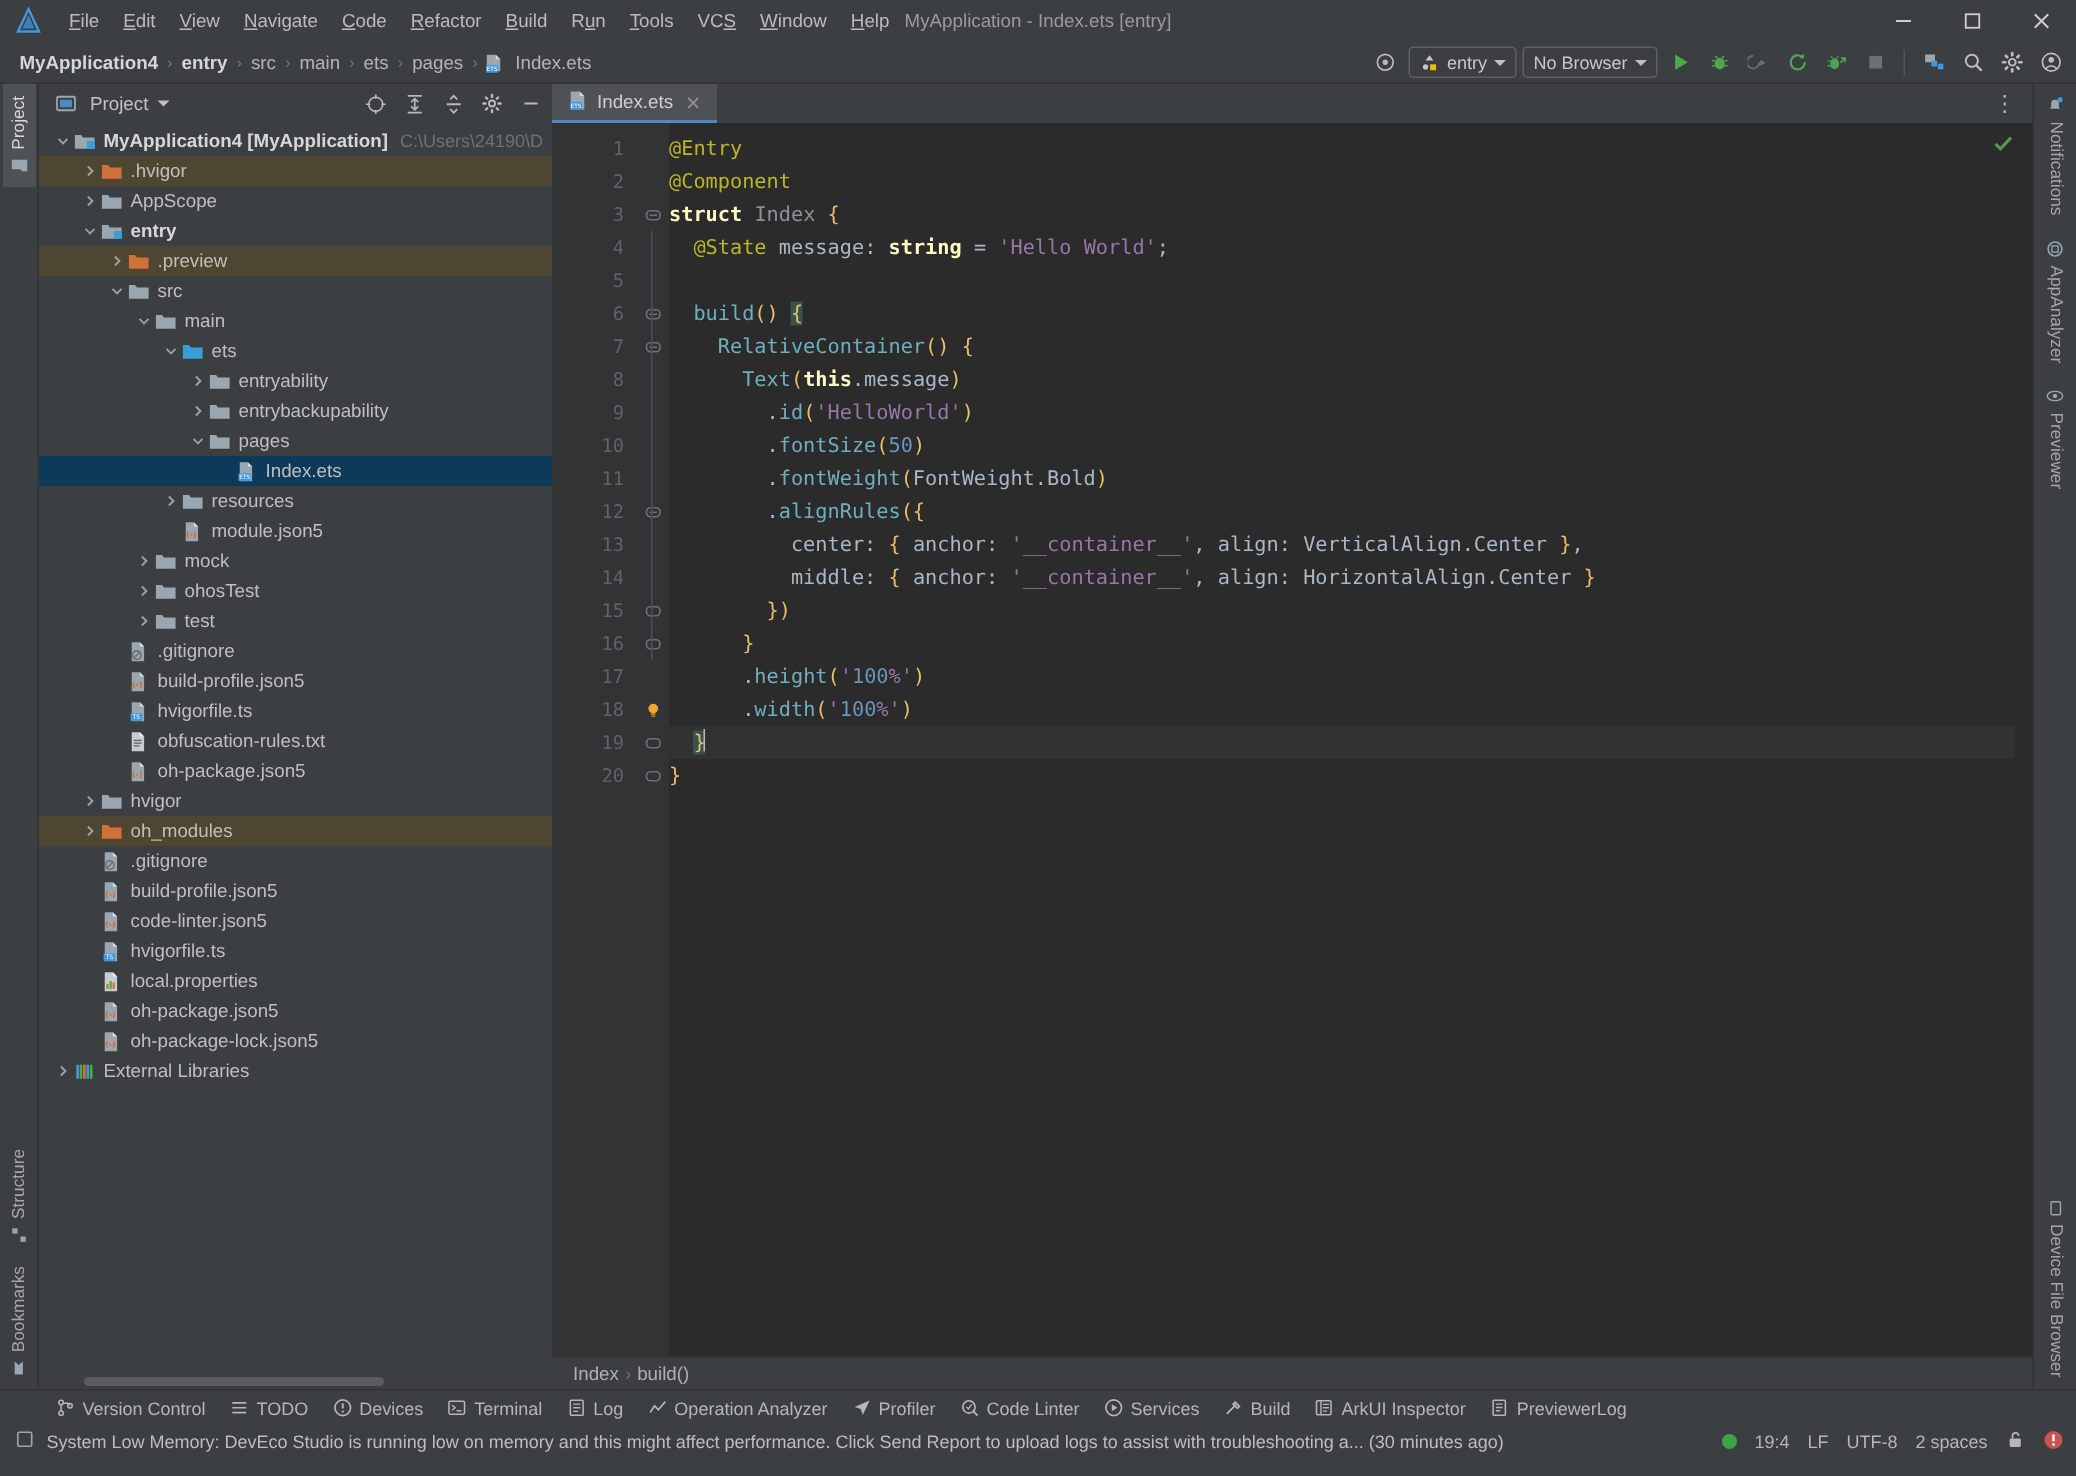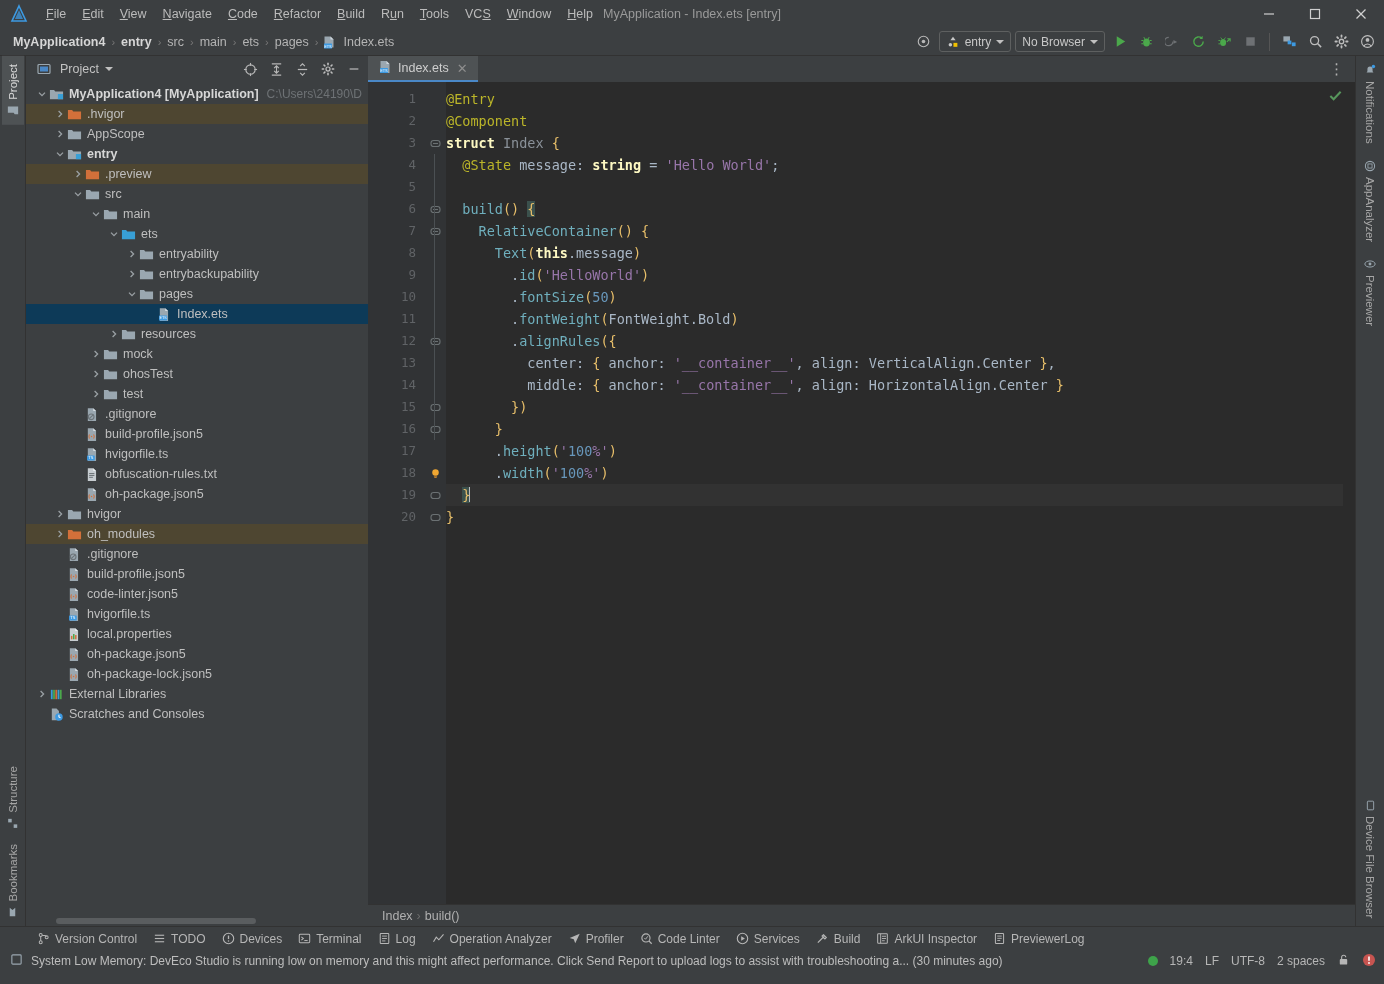--- a/index.html
+++ b/index.html
@@ -559,84 +559,99 @@
                 <path d="M3.6 2 L6.6 5 L3.6 8" fill="none" stroke="#9aa0a4" stroke-width="1.3"></path>
               </svg>
             </span>
             <span class="ico">
               <svg width="15" height="15" viewBox="0 0 16 16">
                 <path d="M1 3.2h4.4l1.3 1.7H15V13H1z" fill="#9aa7b0"></path>
               </svg>
             </span>
             <span class="label">resources</span>
           </div>
-          <div class="row" style="padding-left: 64px;">
-            <span class="arrow">
-              <svg width="10" height="10" viewBox="0 0 10 10">
-                <path d="M3.6 2 L6.6 5 L3.6 8" fill="none" stroke="#9aa0a4" stroke-width="1.3"></path>
-              </svg>
-            </span>
-            <span class="ico">
-              <svg width="15" height="15" viewBox="0 0 16 16">
-                <path d="M1 3.2h4.4l1.3 1.7H15V13H1z" fill="#9aa7b0"></path>
-              </svg>
-            </span>
-            <span class="label">mock</span>
-          </div>
-          <div class="row" style="padding-left: 64px;">
-            <span class="arrow">
-              <svg width="10" height="10" viewBox="0 0 10 10">
-                <path d="M3.6 2 L6.6 5 L3.6 8" fill="none" stroke="#9aa0a4" stroke-width="1.3"></path>
-              </svg>
-            </span>
-            <span class="ico">
-              <svg width="15" height="15" viewBox="0 0 16 16">
-                <path d="M1 3.2h4.4l1.3 1.7H15V13H1z" fill="#9aa7b0"></path>
-              </svg>
-            </span>
-            <span class="label">ohosTest</span>
-          </div>
-          <div class="row" style="padding-left: 64px;">
-            <span class="arrow">
-              <svg width="10" height="10" viewBox="0 0 10 10">
-                <path d="M3.6 2 L6.6 5 L3.6 8" fill="none" stroke="#9aa0a4" stroke-width="1.3"></path>
-              </svg>
-            </span>
-            <span class="ico">
-              <svg width="15" height="15" viewBox="0 0 16 16">
-                <path d="M1 3.2h4.4l1.3 1.7H15V13H1z" fill="#9aa7b0"></path>
-              </svg>
-            </span>
-            <span class="label">test</span>
-          </div>
-          <div class="row" style="padding-left: 46px;">
-            <span class="arrow"></span>
-            <span class="ico">
-              <svg width="15" height="15" viewBox="0 0 16 16">
-                <path d="M3 1.2h5.8l3 3v10.6H3z" fill="#9aa7b0"></path>
-                <path d="M8.8 1.2l3 3h-3z" fill="#d7dee3"></path>
-                <circle cx="6.6" cy="10.4" r="3" fill="none" stroke="#6d757a" stroke-width="1.2"></circle>
-                <line x1="4.5" y1="12.5" x2="8.7" y2="8.3" stroke="#6d757a" stroke-width="1.2"></line>
-              </svg>
-            </span>
-            <span class="label">.gitignore</span>
-          </div>
-          <div class="row" style="padding-left: 46px;">
+          <div class="row" style="padding-left: 82px;">
             <span class="arrow"></span>
             <span class="ico">
               <svg width="15" height="15" viewBox="0 0 16 16">
                 <path d="M3 1.2h5.8l3 3v10.6H3z" fill="#9aa7b0"></path>
                 <path d="M8.8 1.2l3 3h-3z" fill="#d7dee3"></path>
                 <g fill="none" stroke="#d2703a" stroke-width="1.1">
                   <path d="M5.2 8.2c-1 0-1 1.1-1 1.9s0 1.9 1 1.9"></path>
                   <path d="M8.8 8.2c1 0 1 1.1 1 1.9s0 1.9-1 1.9"></path>
                 </g>
                 <circle cx="7" cy="10.1" r="0.8" fill="#d2703a"></circle>
               </svg>
             </span>
+            <span class="label">module.json5</span>
+          </div>
+          <div class="row" style="padding-left: 64px;">
+            <span class="arrow">
+              <svg width="10" height="10" viewBox="0 0 10 10">
+                <path d="M3.6 2 L6.6 5 L3.6 8" fill="none" stroke="#9aa0a4" stroke-width="1.3"></path>
+              </svg>
+            </span>
+            <span class="ico">
+              <svg width="15" height="15" viewBox="0 0 16 16">
+                <path d="M1 3.2h4.4l1.3 1.7H15V13H1z" fill="#9aa7b0"></path>
+              </svg>
+            </span>
+            <span class="label">mock</span>
+          </div>
+          <div class="row" style="padding-left: 64px;">
+            <span class="arrow">
+              <svg width="10" height="10" viewBox="0 0 10 10">
+                <path d="M3.6 2 L6.6 5 L3.6 8" fill="none" stroke="#9aa0a4" stroke-width="1.3"></path>
+              </svg>
+            </span>
+            <span class="ico">
+              <svg width="15" height="15" viewBox="0 0 16 16">
+                <path d="M1 3.2h4.4l1.3 1.7H15V13H1z" fill="#9aa7b0"></path>
+              </svg>
+            </span>
+            <span class="label">ohosTest</span>
+          </div>
+          <div class="row" style="padding-left: 64px;">
+            <span class="arrow">
+              <svg width="10" height="10" viewBox="0 0 10 10">
+                <path d="M3.6 2 L6.6 5 L3.6 8" fill="none" stroke="#9aa0a4" stroke-width="1.3"></path>
+              </svg>
+            </span>
+            <span class="ico">
+              <svg width="15" height="15" viewBox="0 0 16 16">
+                <path d="M1 3.2h4.4l1.3 1.7H15V13H1z" fill="#9aa7b0"></path>
+              </svg>
+            </span>
+            <span class="label">test</span>
+          </div>
+          <div class="row" style="padding-left: 46px;">
+            <span class="arrow"></span>
+            <span class="ico">
+              <svg width="15" height="15" viewBox="0 0 16 16">
+                <path d="M3 1.2h5.8l3 3v10.6H3z" fill="#9aa7b0"></path>
+                <path d="M8.8 1.2l3 3h-3z" fill="#d7dee3"></path>
+                <circle cx="6.6" cy="10.4" r="3" fill="none" stroke="#6d757a" stroke-width="1.2"></circle>
+                <line x1="4.5" y1="12.5" x2="8.7" y2="8.3" stroke="#6d757a" stroke-width="1.2"></line>
+              </svg>
+            </span>
+            <span class="label">.gitignore</span>
+          </div>
+          <div class="row" style="padding-left: 46px;">
+            <span class="arrow"></span>
+            <span class="ico">
+              <svg width="15" height="15" viewBox="0 0 16 16">
+                <path d="M3 1.2h5.8l3 3v10.6H3z" fill="#9aa7b0"></path>
+                <path d="M8.8 1.2l3 3h-3z" fill="#d7dee3"></path>
+                <g fill="none" stroke="#d2703a" stroke-width="1.1">
+                  <path d="M5.2 8.2c-1 0-1 1.1-1 1.9s0 1.9 1 1.9"></path>
+                  <path d="M8.8 8.2c1 0 1 1.1 1 1.9s0 1.9-1 1.9"></path>
+                </g>
+                <circle cx="7" cy="10.1" r="0.8" fill="#d2703a"></circle>
+              </svg>
+            </span>
             <span class="label">build-profile.json5</span>
           </div>
           <div class="row" style="padding-left: 46px;">
             <span class="arrow"></span>
             <span class="ico">
               <svg width="15" height="15" viewBox="0 0 16 16">
                 <path d="M3 1.2h5.8l3 3v10.6H3z" fill="#9aa7b0"></path>
                 <path d="M8.8 1.2l3 3h-3z" fill="#d7dee3"></path>
                 <rect x="2.2" y="9" width="8.2" height="5.5" rx="0.7" fill="#3d9ae2"></rect>
                 <text x="6.3" y="13.3" font-size="4.4" fill="#fff" text-anchor="middle" font-family="DejaVu Sans, sans-serif">TS</text>
@@ -806,31 +821,20 @@
             <span class="ico">
               <svg width="15" height="15" viewBox="0 0 16 16">
                 <rect x="2" y="3" width="1.9" height="10" fill="#389fd6"></rect>
                 <rect x="4.4" y="3" width="1.9" height="10" fill="#4ba84b"></rect>
                 <rect x="6.8" y="3" width="1.9" height="10" fill="#d2703a"></rect>
                 <rect x="9.2" y="3" width="1.9" height="10" fill="#389fd6"></rect>
                 <rect x="11.6" y="3" width="1.9" height="10" fill="#4ba84b"></rect>
               </svg>
             </span>
             <span class="label">External Libraries</span>
-          </div>
-          <div class="row" style="padding-left: 10px;">
-            <span class="arrow"></span>
-            <span class="ico">
-              <svg width="15" height="15" viewBox="0 0 16 16">
-                <path d="M3 1.6h5l2.6 2.6v9.8H3z" fill="#9aa7b0"></path>
-                <circle cx="10.6" cy="10.6" r="4" fill="#3d9ae2"></circle>
-                <path d="M10.6 8.2v2.4l1.7 1" stroke="#fff" stroke-width="1.1" fill="none"></path>
-              </svg>
-            </span>
-            <span class="label">Scratches and Consoles</span>
           </div>
         </div>
       <div class="hscroll">
           <i></i>
         </div>
     </div>
 
     <div class="editor">
       <div class="tabs">
         <div class="tab">

